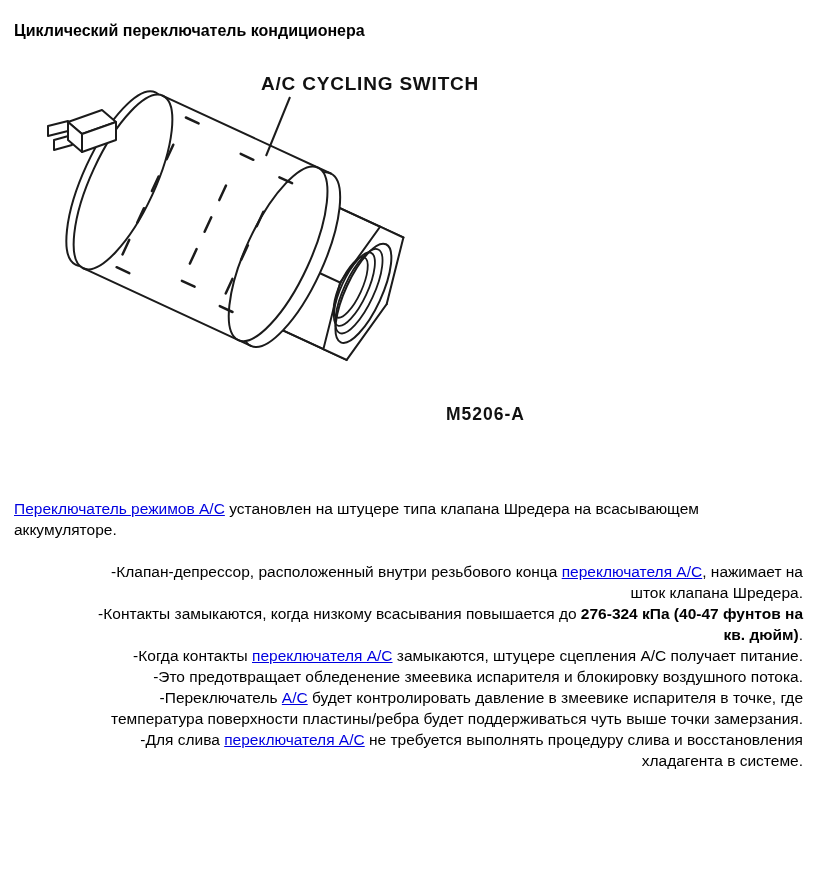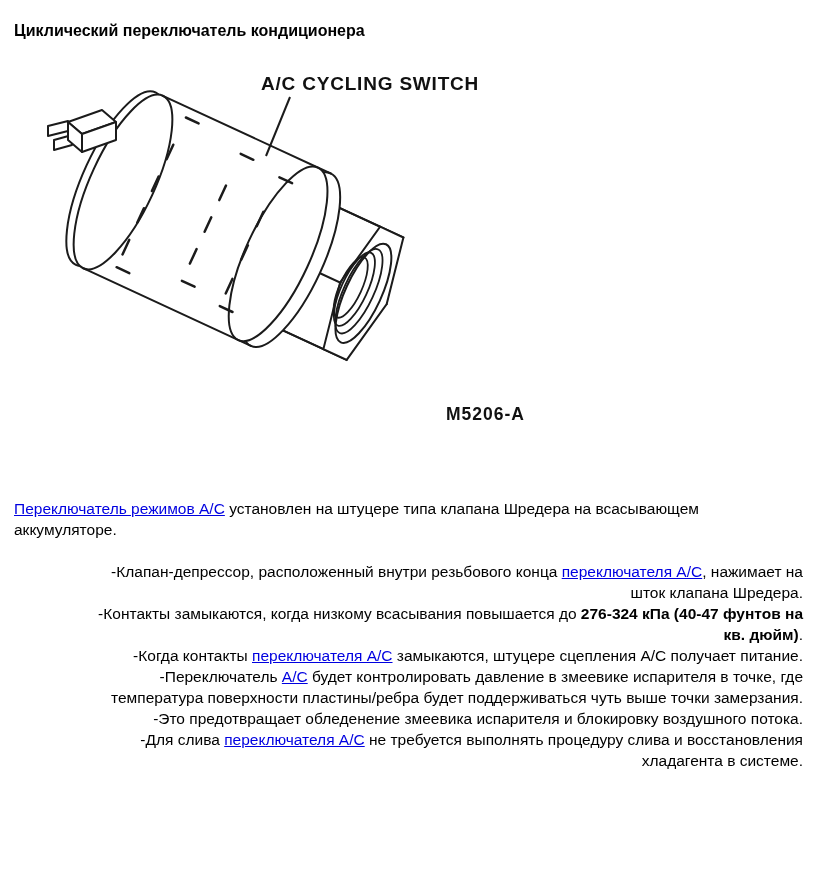--- a/index.html
+++ b/index.html
@@ -112,20 +112,20 @@
 
     <p class="bullet"><span class="marker">-</span><span>Клапан-депрессор, расположенный внутри резьбового конца </span><a class="link">переключателя A/C</a><span>, нажимает на шток клапана Шредера.</span></p>
 
 
 
     <p class="bullet"><span class="marker">-</span><span>Контакты замыкаются, когда низкому всасывания повышается до </span><b>276-324 кПа (40-47 фунтов на кв. дюйм)</b><span>.</span></p>
 
     <p class="bullet"><span class="marker">-</span><span>Когда контакты </span><a class="link">переключателя A/C</a><span> замыкаются, штуцере сцепления A/C получает питание.</span></p>
 
 
+    <p class="bullet"><span class="marker">-</span><span>Это предотвращает обледенение змеевика испарителя и блокировку воздушного потока.</span></p>
+
     <p class="bullet"><span class="marker">-</span><span>Переключатель </span><a class="link">A/C</a><span> будет контролировать давление в змеевике испарителя в точке, где температура поверхности пластины/ребра будет поддерживаться чуть выше точки замерзания.</span></p>
-
-    <p class="bullet"><span class="marker">-</span><span>Это предотвращает обледенение змеевика испарителя и блокировку воздушного потока.</span></p>
 
     <p class="bullet"><span class="marker">-</span><span>Для слива </span><a class="link">переключателя A/C</a><span> не требуется выполнять процедуру слива и восстановления хладагента в системе.</span></p>
 
   </section>
 </div>
 
 </body></html>

